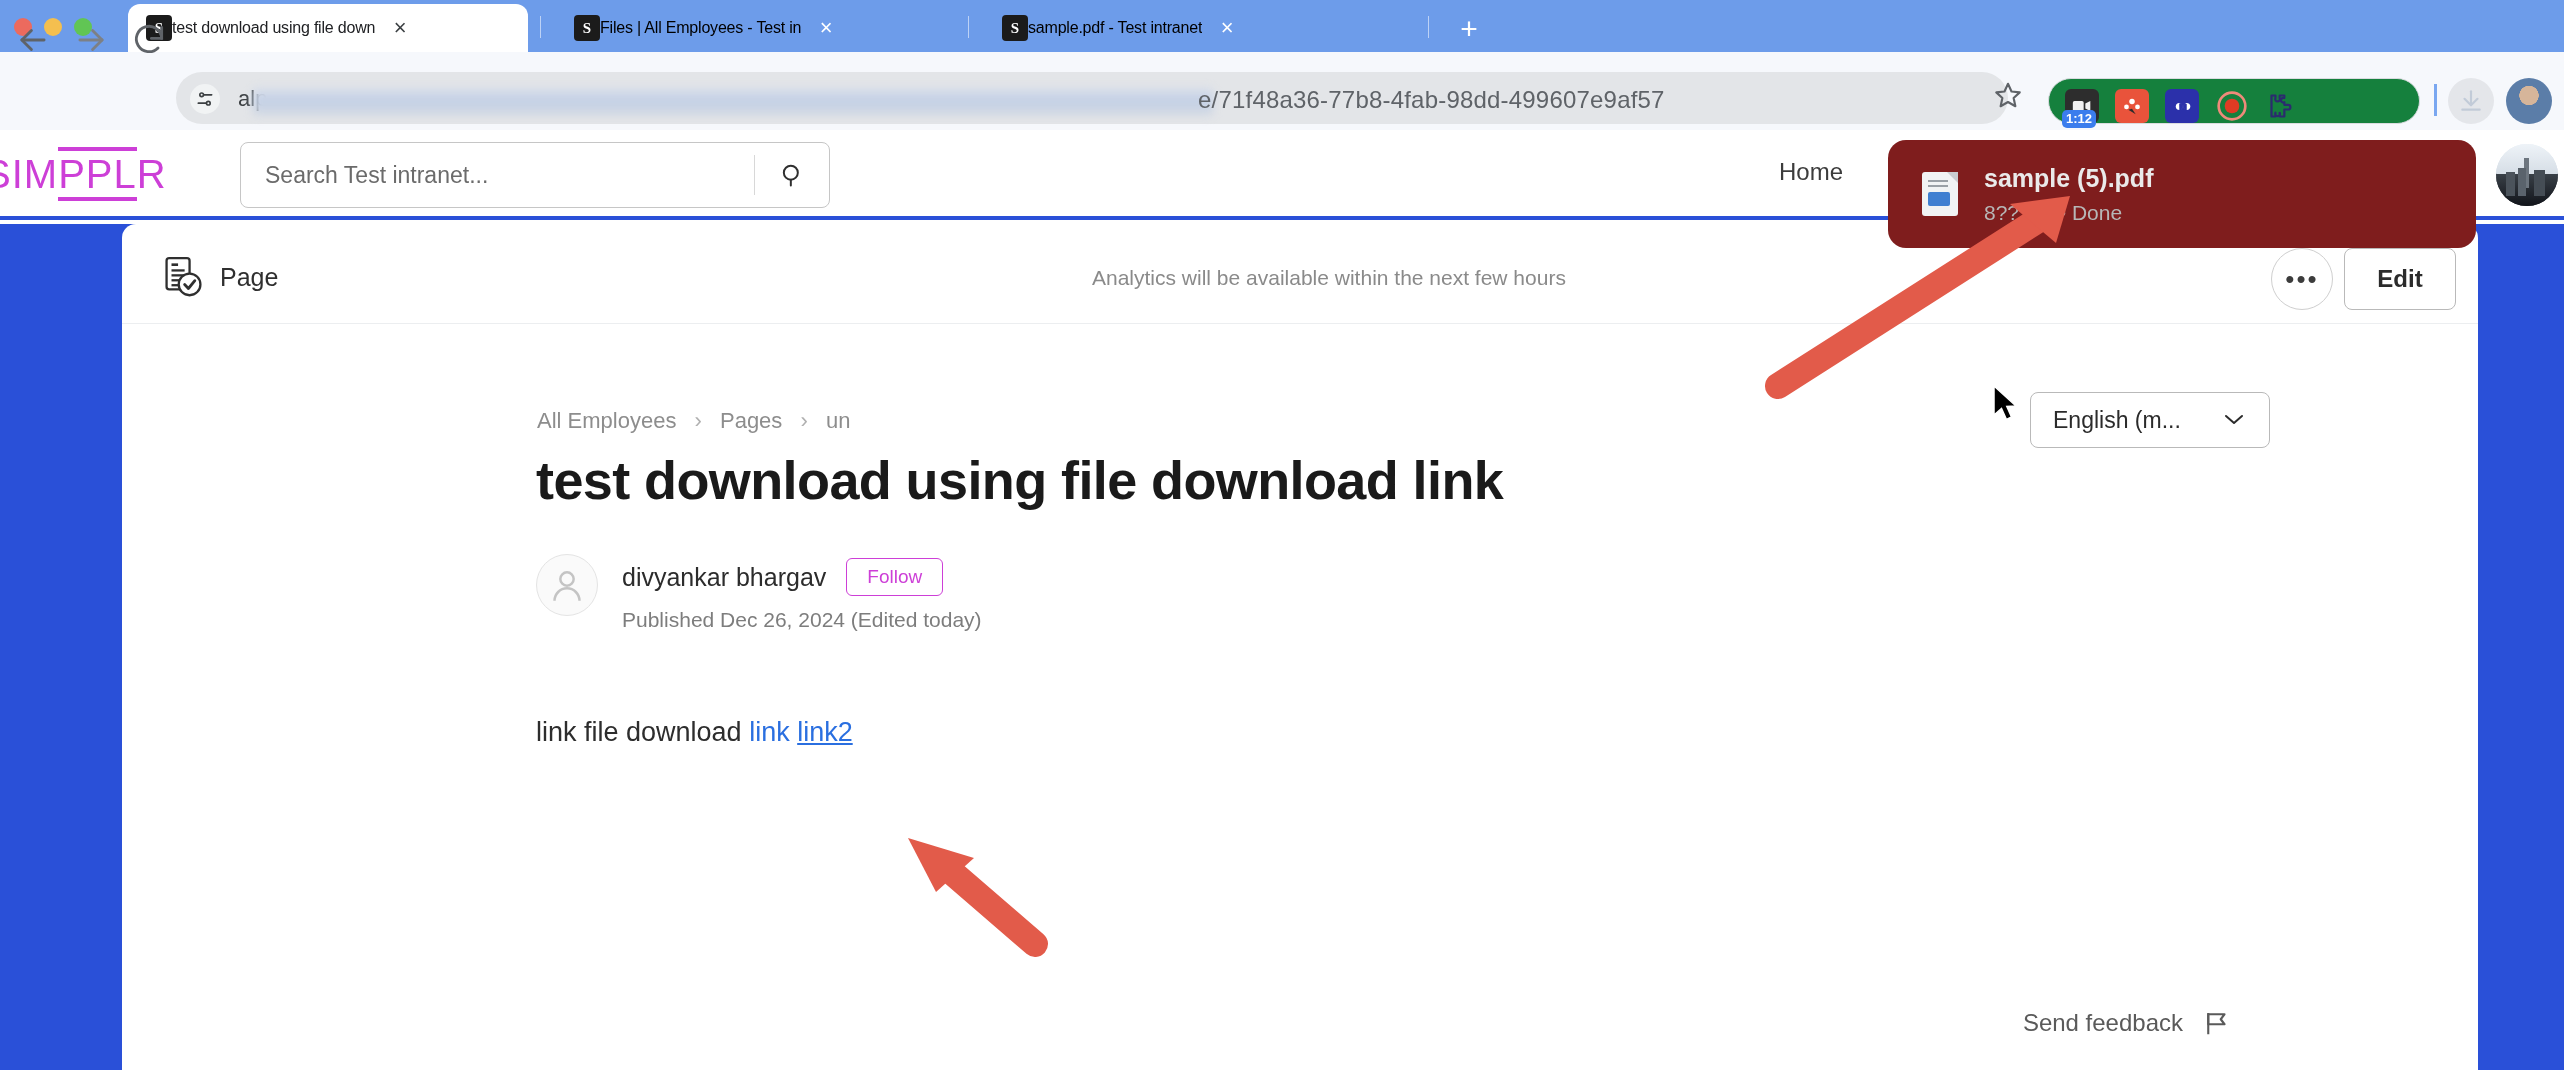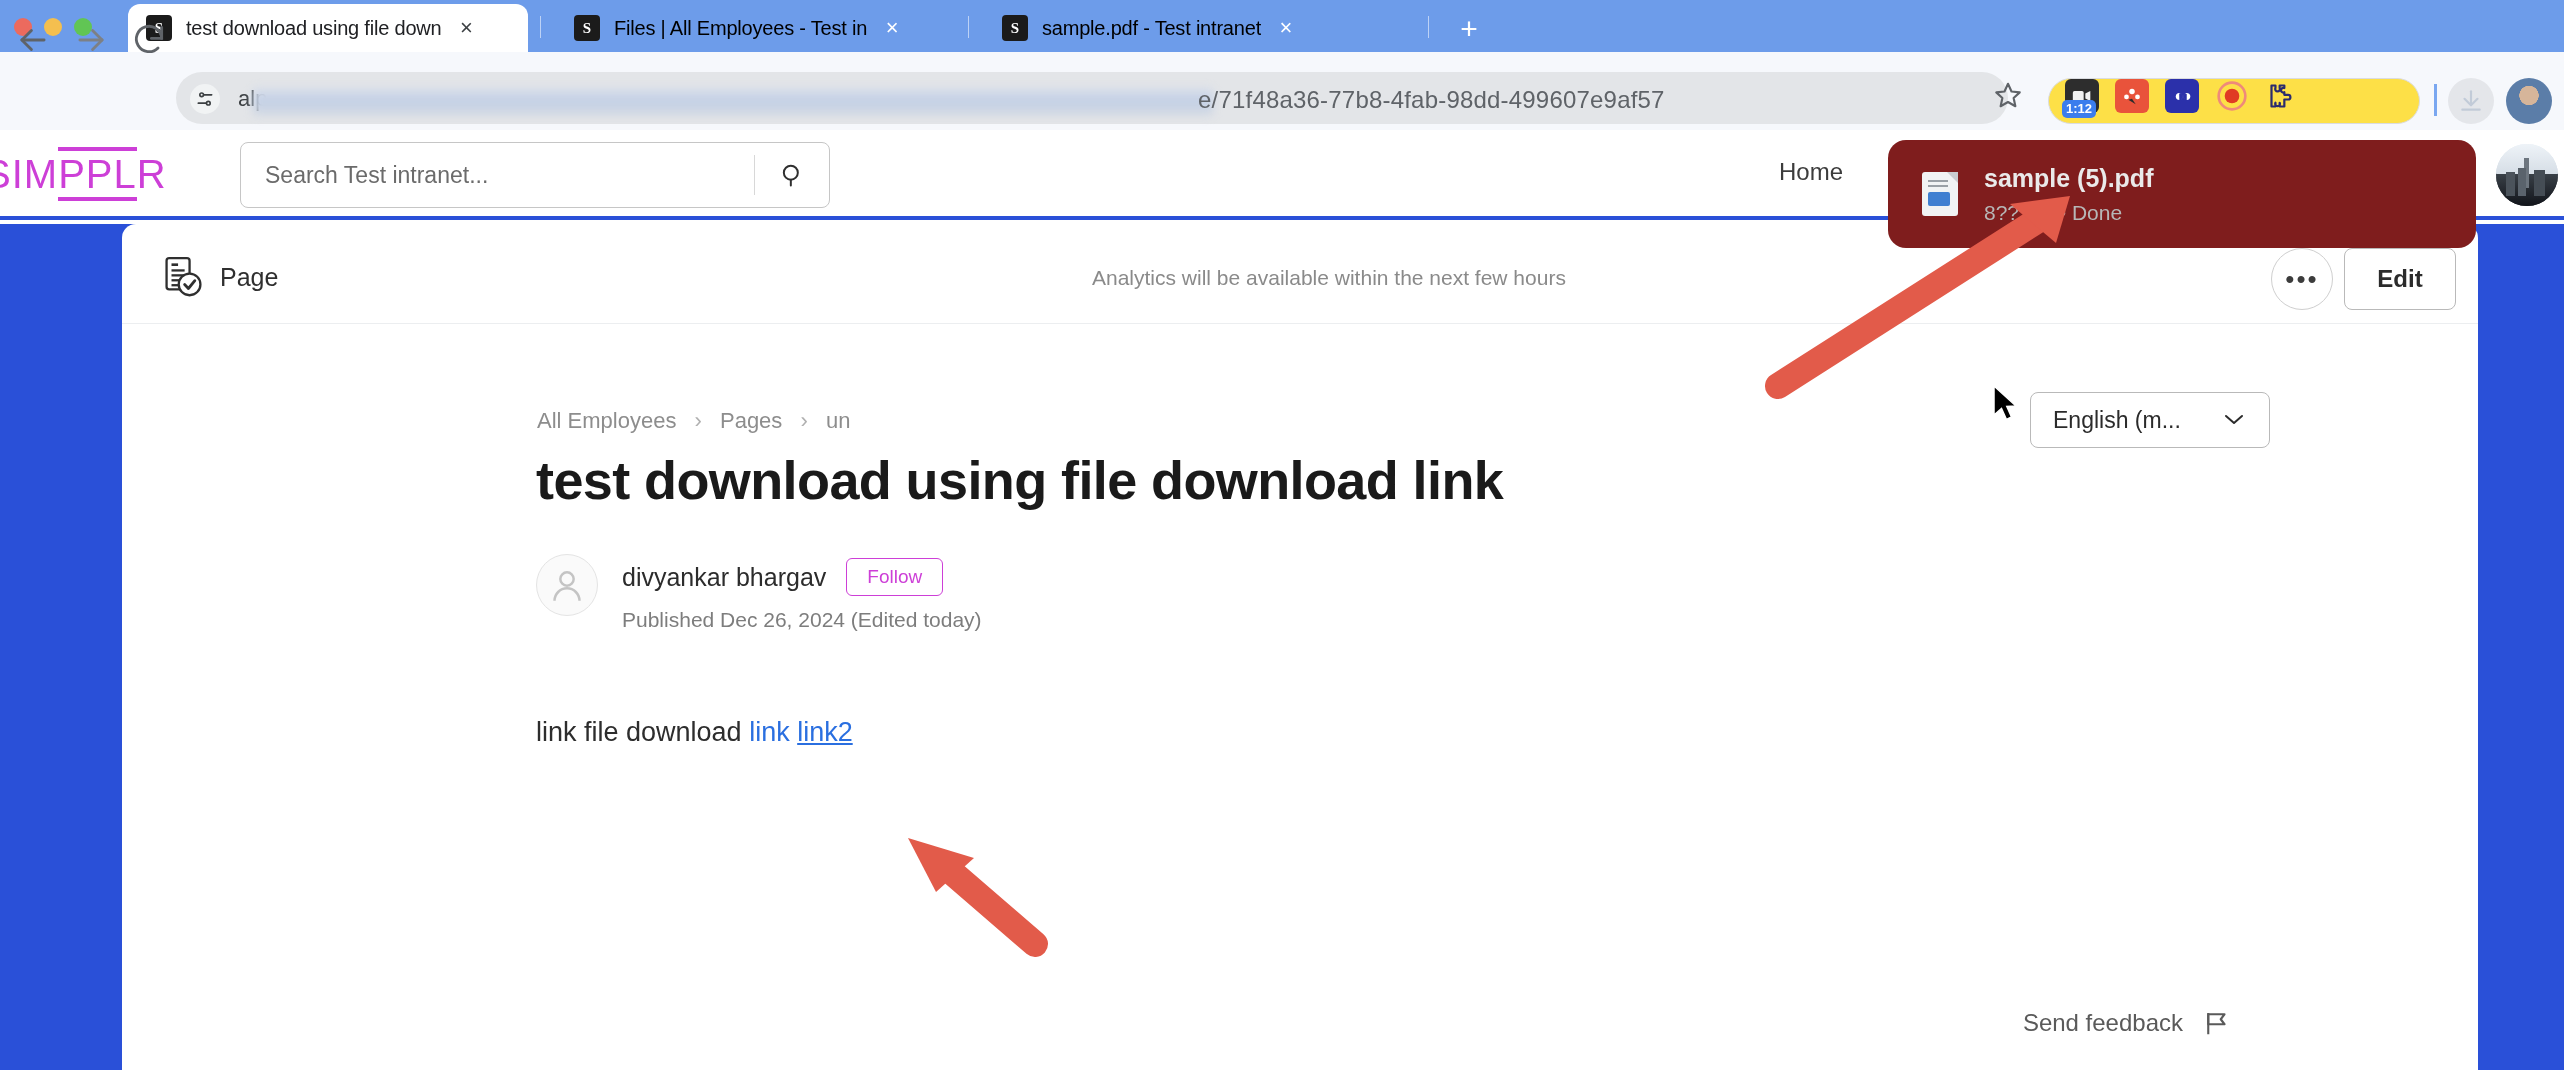--- a/index.html
+++ b/index.html
@@ -31,21 +31,21 @@
     padding: 0 10px 0 18px;
   }
   .tab.active { background: #ffffff; }
   .tab-favicon {
     width: 26px; height: 26px; border-radius: 4px; background: #1b1b1b;
     display: flex; align-items: center; justify-content: center;
     color: #fff; font-size: 15px; font-weight: bold; flex: 0 0 auto;
     font-family: "Liberation Serif", serif;
   }
   .tab-title {
-    margin-left: 14px; font-size: 20px; white-space: nowrap;
+    font-size: 16px; white-space: nowrap;
     overflow: hidden; text-overflow: clip; letter-spacing: -0.2px;
   }
   .tab.active .tab-title { color: #202124; }
   .tab:not(.active) .tab-title { color: #000000; }
   .tab-close {
     margin-left: 10px; width: 30px; height: 30px; border-radius: 50%;
     display: flex; align-items: center; justify-content: center;
     font-size: 22px; flex: 0 0 auto;
   }
   .tab.active .tab-close { color: #3c4043; }
@@ -91,22 +91,22 @@
   .url-tail {
     position: absolute; top: 86px; left: 1198px;
     font-size: 24px; color: #5f6368; white-space: nowrap; letter-spacing: 0.2px;
   }
   .star-icon {
     position: absolute; top: 80px; left: 1990px; width: 36px; height: 36px;
     color: #5f6368; font-size: 28px; text-align: center; line-height: 36px;
   }
   .ext-group {
     position: absolute; top: 78px; left: 2048px; width: 372px; height: 46px;
-    border: 1px solid #dadce0; border-radius: 23px; background: #fde047;
-    display: flex; align-items: flex-start; gap: 16px; padding: 0 16px;
+    border: 1px solid #dadce0; border-radius: 23px; background: #15803d;
+    display: flex; align-items: flex-end; gap: 16px; padding: 0 16px;
   }
   .ext { width: 34px; height: 34px; border-radius: 6px; position: relative;
          display:flex; align-items:center; justify-content:center; }
   .ext.screenrec { background: #2d2d2d; }
   .ext.screenrec .badge {
     position: absolute; bottom: -5px; left: -3px; background: #3b7ded;
     color: #fff; font-size: 13px; font-weight: bold; border-radius: 5px;
     padding: 1px 4px; line-height: 1.2;
   }
   .ext.red-sq { background: #e9533b; }

